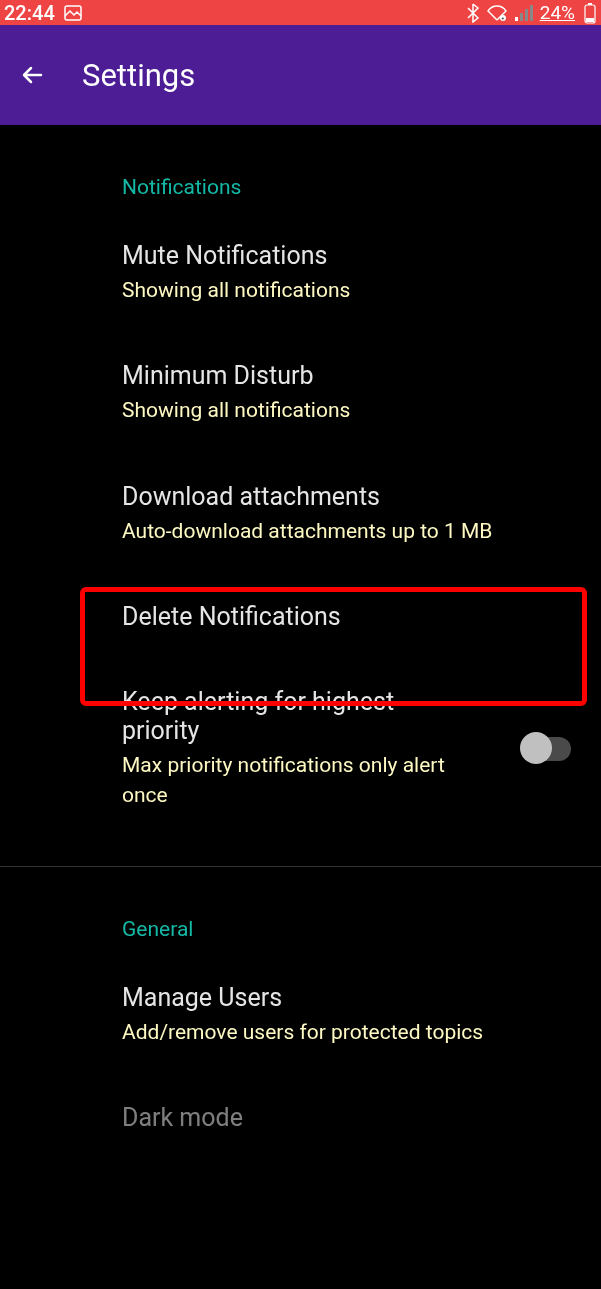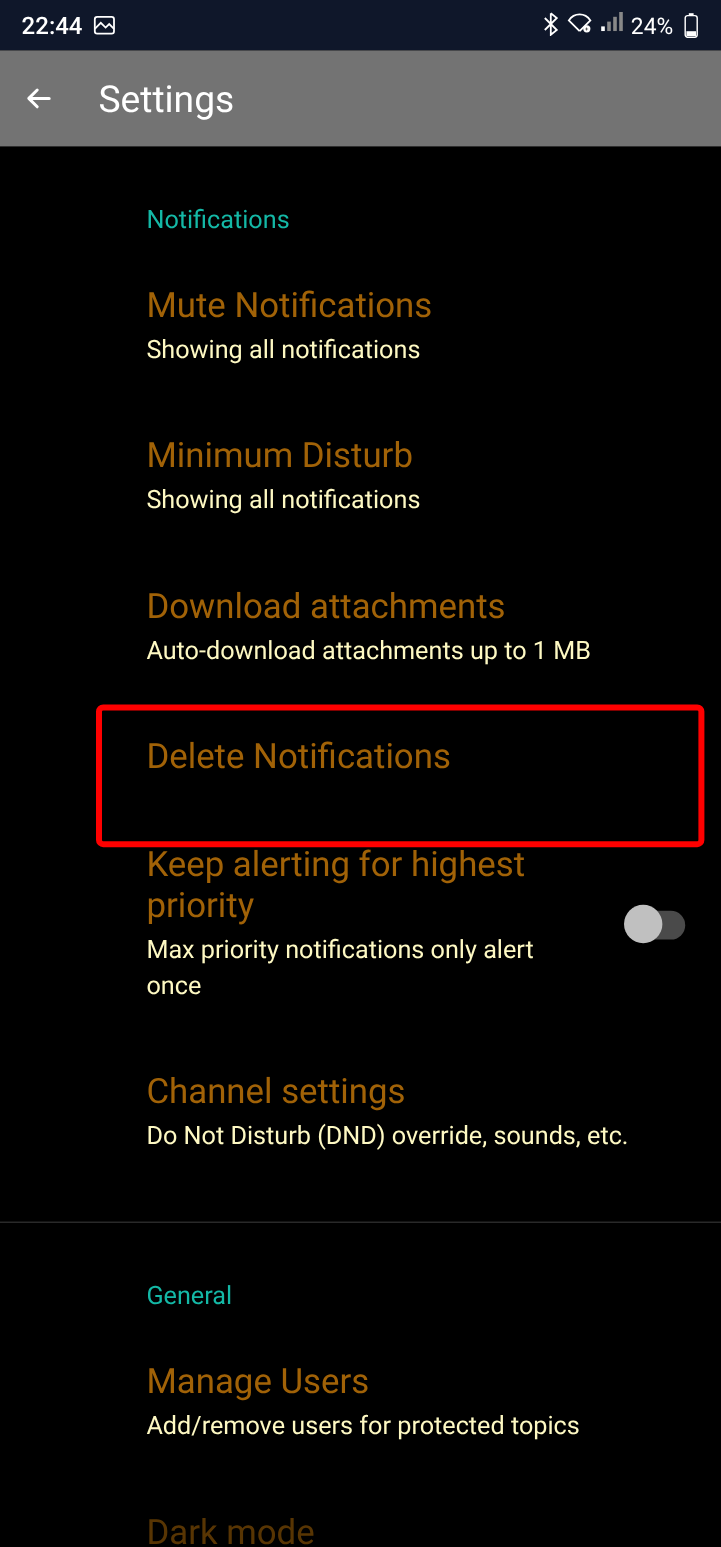--- a/index.html
+++ b/index.html
@@ -9,44 +9,45 @@
     }
     body {
       width: 601px;
       height: 1289px;
       background: #000000;
       font-family: -apple-system, BlinkMacSystemFont, "Segoe UI", Roboto, sans-serif;
       color: #ffffff;
       overflow: hidden;
     }
     .status-bar {
-      height: 42px;
+      height: 25px;
       display: flex;
       justify-content: space-between;
       align-items: center;
-      padding: 0 18px;
-      background: #0f172a;
+      padding: 0 4px;
+      background: #ef4444;
       font-size: 20px;
     }
     .status-left {
       display: flex;
       align-items: center;
       gap: 8px;
     }
     .status-right {
       display: flex;
-      align-items: flex-start;
+      align-items: center;
       gap: 6px;
+      text-decoration: underline;
     }
     .status-time {
       font-weight: 500;
     }
     .header {
-      height: 80px;
-      background: #737373;
+      height: 100px;
+      background: #4c1d95;
       display: flex;
       align-items: center;
       padding: 0 18px;
       gap: 34px;
     }
     .back-arrow {
       width: 30px;
       height: 30px;
       display: flex;
       align-items: center;
@@ -65,23 +66,23 @@
       font-weight: 400;
       padding: 0 0 0 122px;
       margin-bottom: 42px;
     }
     .setting-item {
       padding: 0 20px 0 122px;
       margin-bottom: 56px;
       position: relative;
     }
     .setting-title {
-      font-size: 29px;
+      font-size: 25px;
       font-weight: 400;
-      color: #a16207;
+      color: #e5e5e5;
       margin-bottom: 6px;
     }
     .setting-subtitle {
       font-size: 21px;
       color: #fef9c3;
       line-height: 1.4;
     }
     .setting-item.with-toggle {
       padding-right: 105px;
     }
@@ -210,24 +211,20 @@
   </div>
 
   <div class="setting-item with-toggle">
     <div class="setting-title">Keep alerting for highest priority</div>
     <div class="setting-subtitle">Max priority notifications only alert once</div>
     <div class="toggle">
       <div class="toggle-knob"></div>
     </div>
   </div>
 
-  <div class="setting-item">
-    <div class="setting-title">Channel settings</div>
-    <div class="setting-subtitle">Do Not Disturb (DND) override, sounds, etc.</div>
-  </div>
 
   <div class="divider"></div>
 
   <div class="section-header">General</div>
 
   <div class="setting-item">
     <div class="setting-title">Manage Users</div>
     <div class="setting-subtitle">Add/remove users for protected topics</div>
   </div>
 

